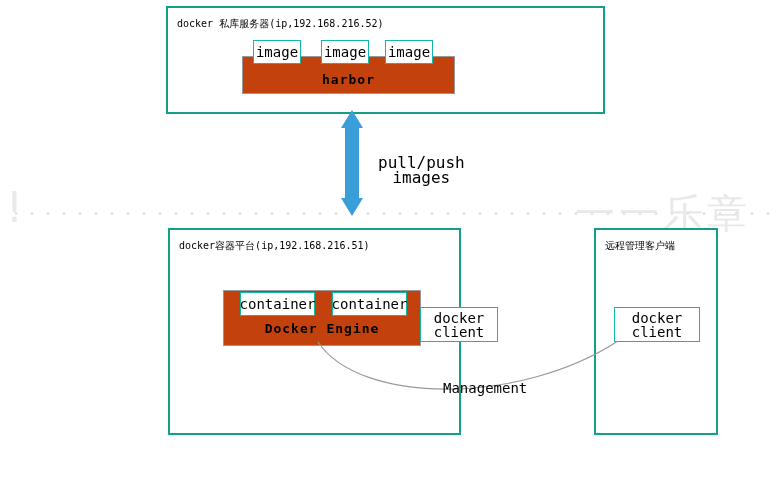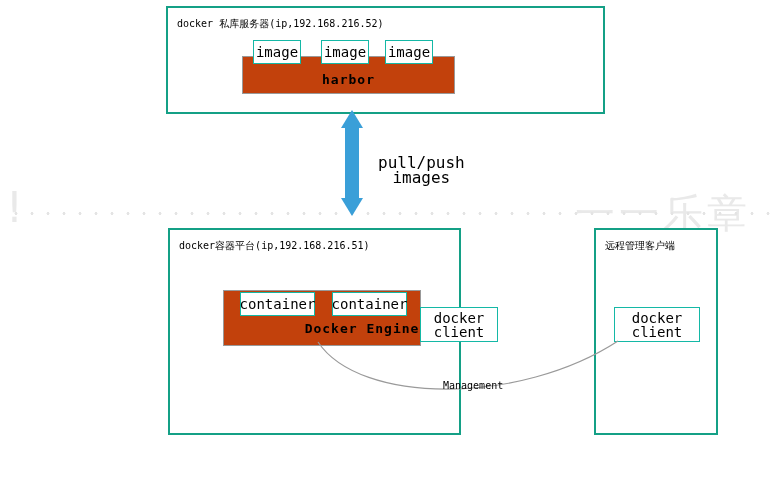--- a/index.html
+++ b/index.html
@@ -87,21 +87,21 @@
   .arrow-label {
     position: absolute;
     font-size: 16px;
     color: #000;
     text-align: center;
     line-height: 15px;
     white-space: nowrap;
   }
   .mgmt-label {
     position: absolute;
-    font-size: 10px;
+    font-size: 14px;
     color: #000;
     white-space: nowrap;
   }
   svg.overlay {
     position: absolute;
     left: 0;
     top: 0;
     width: 781px;
     height: 482px;
     pointer-events: none;
@@ -124,21 +124,21 @@
     </div>
 
     <div class="graybox" style="left:85px; top:32px; width:48px; height:24px;">image</div>
     <div class="graybox" style="left:153px; top:32px; width:48px; height:24px;">image</div>
     <div class="graybox" style="left:217px; top:32px; width:48px; height:24px;">image</div>
   </div>
 
   <div class="tealbox" style="left:168px; top:228px; width:293px; height:207px;">
     <div class="box-title" style="left:9px; top:9px;">docker容器平台(ip,192.168.216.51)</div>
 
-    <div class="innerwrap" style="left:53px; top:60px; width:198px; height:56px;padding-left:40px;">
+    <div class="innerwrap" style="left:53px; top:60px; width:198px; height:56px;">
       <div class="wrap-label" style="top:30px;">Docker Engine</div>
     </div>
 
     <div class="graybox" style="left:70px; top:62px; width:75px; height:24px;">container</div>
     <div class="graybox" style="left:162px; top:62px; width:75px; height:24px;">container</div>
 
     <div class="graybox" style="left:250px; top:77px; width:78px; height:35px; flex-direction:column;">
       <span>docker</span>
       <span>client</span>
     </div>

